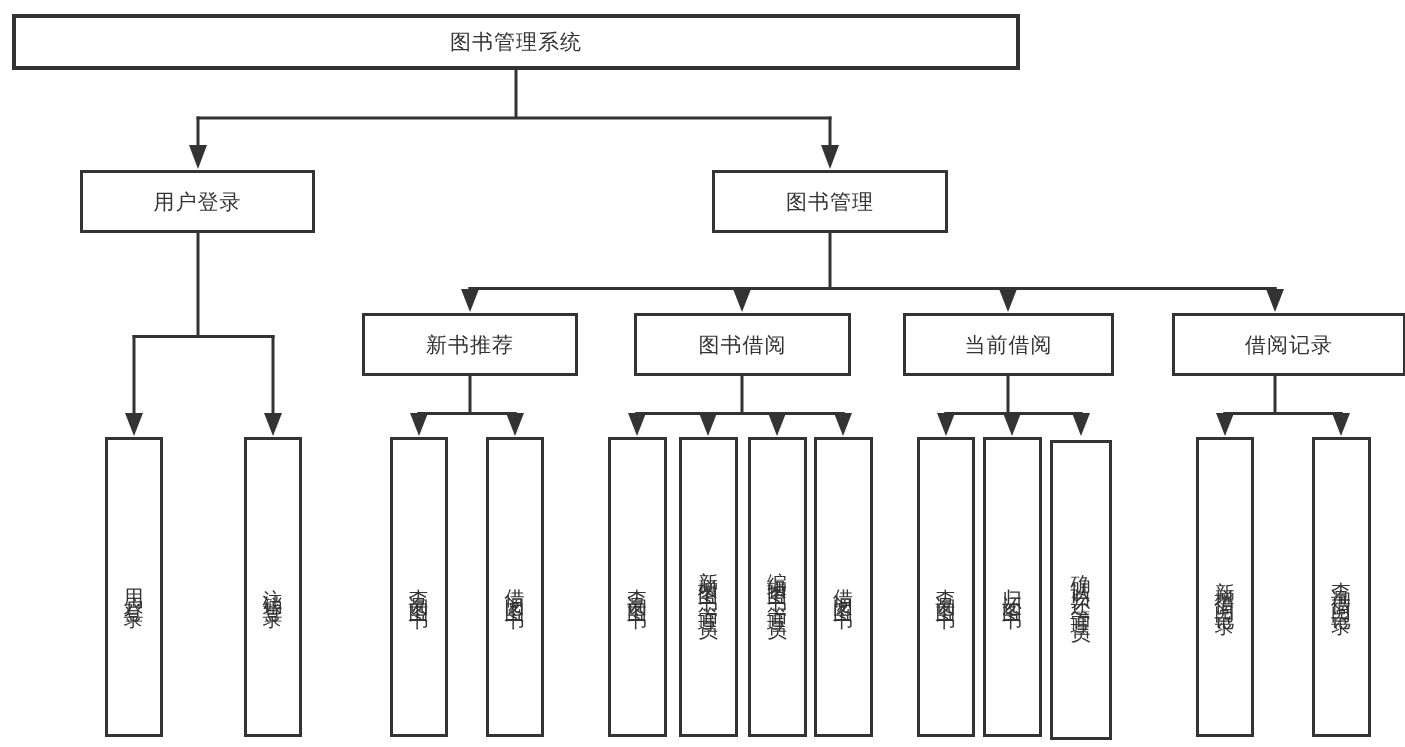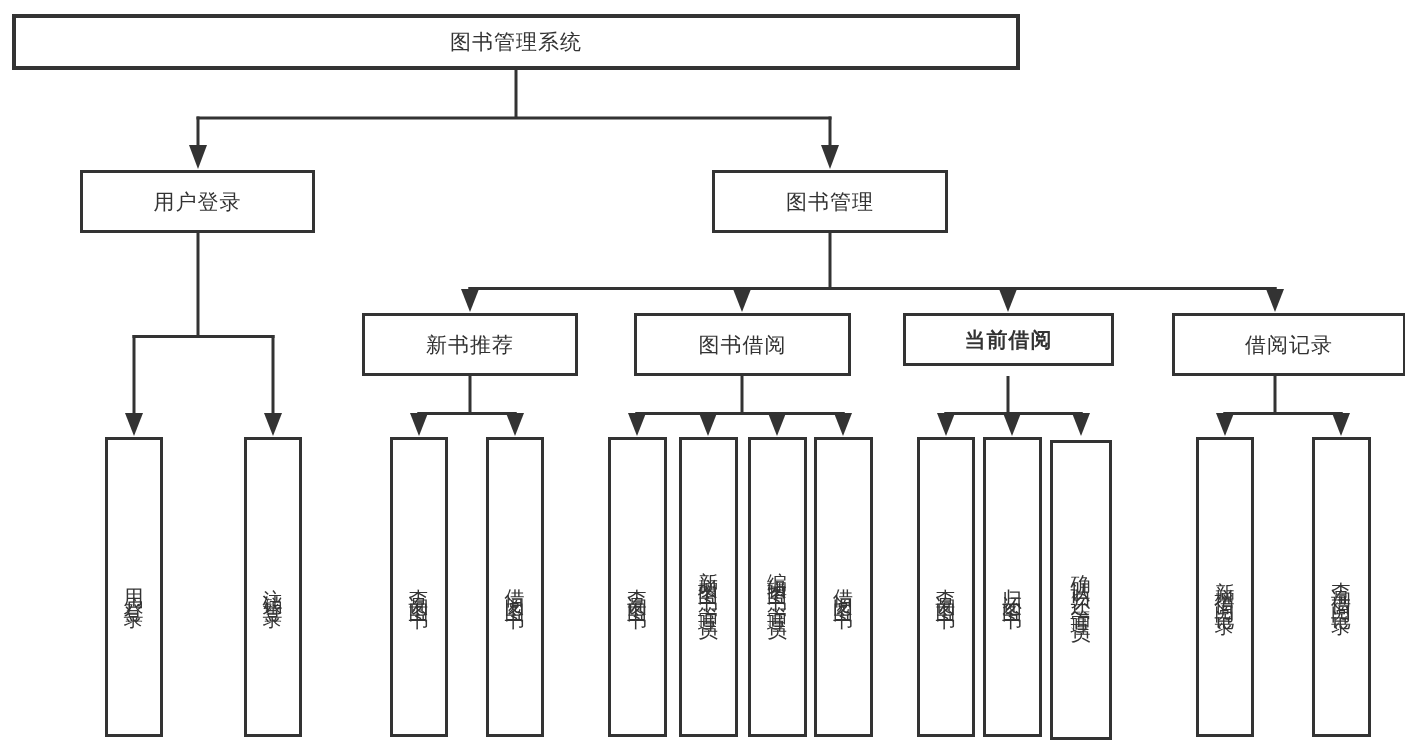--- a/index.html
+++ b/index.html
@@ -131,21 +131,21 @@
     </g>
   </svg>
 
   <div class="node hnode root" style="left:12px; top:14px; width:1008px; height:56px;">图书管理系统</div>
 
   <div class="node hnode" style="left:80px; top:170px; width:235px; height:63px;">用户登录</div>
   <div class="node hnode" style="left:712px; top:170px; width:236px; height:63px;">图书管理</div>
 
   <div class="node hnode" style="left:634px; top:313px; width:217px; height:63px;">图书借阅</div>
   <div class="node hnode" style="left:362px; top:313px; width:216px; height:63px;">新书推荐</div>
-  <div class="node hnode" style="left:903px; top:313px; width:211px; height:53px;font-weight:bold;">当前借阅</div>
+  <div class="node hnode" style="left:903px; top:313px; width:211px; height:63px;">当前借阅</div>
   <div class="node hnode" style="left:1172px; top:313px; width:234px; height:63px;">借阅记录</div>
 
   <div class="node vnode" style="left:105px; top:437px; width:58px; height:300px;">
     <span>用户登录</span>
   </div>
   <div class="node vnode" style="left:244px; top:437px; width:58px; height:300px;">
     <span>注销登录</span>
   </div>
 
   <div class="node vnode" style="left:390px; top:437px; width:58px; height:300px;">

